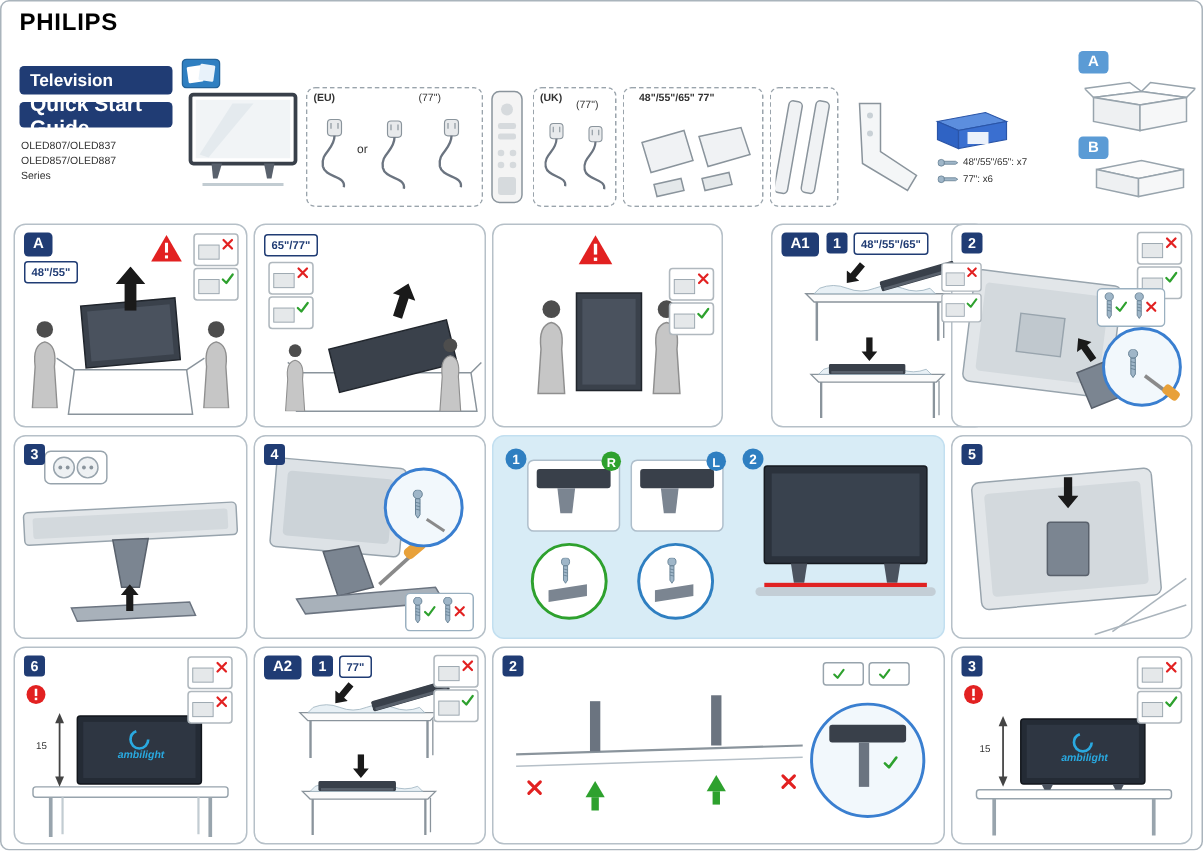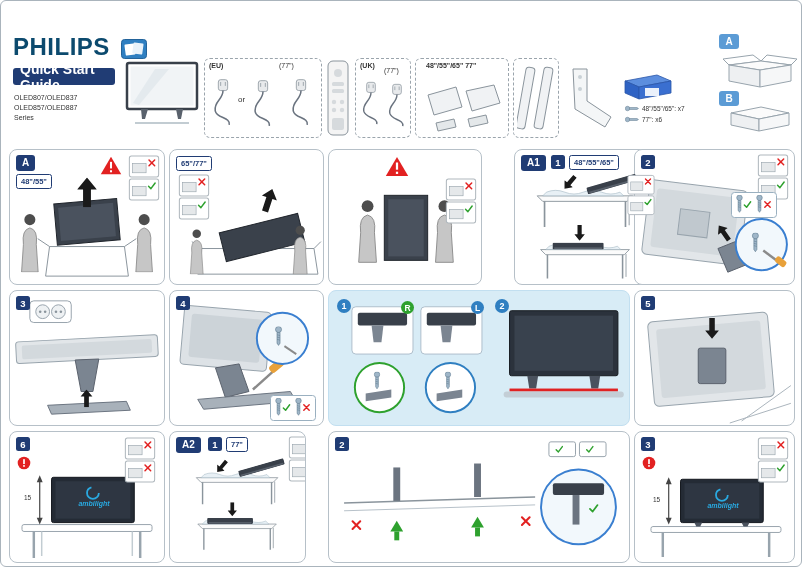--- a/index.html
+++ b/index.html
@@ -1,21 +1,21 @@
 <!DOCTYPE html>
 <html><head>
 <meta charset="utf-8">
 <style>
   * { box-sizing: border-box; margin: 0; padding: 0; }
   html,body { width: 802px; height: 567px; }
   body { font-family: "Liberation Sans", sans-serif; background:#fff; }
   .page { position: relative; width: 802px; height: 567px; background: #fff;
           border: 1px solid #aab4bc; border-radius: 6px; overflow: hidden; }
   .abs { position: absolute; z-index: 2; }
-  .logo { font-size: 24px; font-weight: bold; color: #0c4a6e; letter-spacing: .5px; margin-top: 26px; }
+  .logo { font-size: 16px; font-weight: bold; color: #000000; letter-spacing: .5px; }
   .navy-box { position:absolute; z-index:2; background: #203c74; color: #fff; font-weight: bold;
               border-radius: 3px; display: flex; align-items: center; padding-left: 7px; }
   .models { position:absolute; z-index:2; font-size: 7px; color: #333; line-height: 1.4; }
   .dashed { position: absolute; z-index:2; border: 1px dashed #9aa4ac; border-radius: 6px; }
   .dash-label { position: absolute; z-index:3; font-size: 7px; color: #333; font-weight: bold; white-space: nowrap; }
   .plain { font-weight: normal; }
   .panel { position: absolute; border: 1px solid #b6c0c8; border-radius: 8px; background: #fff; overflow: hidden; }
   .panel.blue { background: #d8ecf6; border-color: #c2dff0; }
   .scene { position: absolute; left:0; top:0; width:100%; height:100%; z-index: 1; }
   .sec-label { position: absolute; z-index:2; background: #203c74; color: #fff; font-weight: bold;
@@ -89,20 +89,21 @@
     <symbol id="sym-slab" viewBox="0 0 60 8">
       <rect width="60" height="8" rx="1.5" fill="#39404a"></rect>
       <rect x="2" y="5.5" width="56" height="2" fill="#59616c"></rect>
     </symbol>
   </defs>
 </svg>
 
 <div class="page">
 
   <div class="abs logo" style="left:12px;top:6px">PHILIPS</div>
+  <div class="navy-box" style="left:12px;top:43px;width:102px;height:19px;font-size:11.5px">Television</div>
   <div class="navy-box" style="left:12px;top:67px;width:102px;height:17px;font-size:14px">Quick Start Guide</div>
   <div class="models" style="left:13px;top:92px">
     <div>OLED807/OLED837</div>
     <div>OLED857/OLED887</div>
     <div>Series</div>
   </div>
 
   <svg class="abs" style="left:120px;top:38px" width="26" height="20" viewBox="0 0 26 20">
     <rect x="0.5" y="0.5" width="25" height="19" rx="3" fill="#2f7fc1" stroke="#23639a"></rect>
     <rect x="4" y="5" width="10" height="11" rx="1" fill="#fff" transform="rotate(-8 9 10)"></rect>
@@ -452,21 +453,21 @@
       <rect x="1" y="23" width="28" height="20" rx="2" fill="#fff" stroke="#b0b8be"></rect>
       <rect x="4" y="8" width="13" height="9" fill="#e5e8ea" stroke="#98a4ad" stroke-width="0.6"></rect>
       <rect x="4" y="30" width="13" height="9" fill="#e5e8ea" stroke="#98a4ad" stroke-width="0.6"></rect>
       <use href="#sym-cross" x="18" y="3" width="9" height="9"></use>
       <use href="#sym-cross" x="18" y="25" width="9" height="9"></use>
     </svg>
     <span class="dist" style="left:14px;top:62px">15</span>
     <span class="ambi" style="left:44px;top:68px;width:80px">ambilight</span>
   </div>
 
-  <div class="panel" style="left:168px;top:430px;width:137px;height:132px">
+  <div class="panel" style="left:168px;top:430px;width:155px;height:132px">
     <svg class="scene" viewBox="0 0 155 132">
       <use href="#sym-tableb" x="16" y="24" width="122" height="54"></use>
       <g transform="rotate(-16 106 32)">
           <use href="#sym-slab" x="78" y="28" width="54" height="8"></use>
         </g>
       <use href="#sym-arrow-up" x="54" y="22" width="11" height="18" transform="rotate(-140 59.5 31)"></use>
       <use href="#sym-tableb" x="16" y="78" width="122" height="52"></use>
       <use href="#sym-slab" x="42" y="90" width="54" height="7"></use>
       <use href="#sym-arrow-up" x="66" y="72" width="11" height="16" transform="rotate(180 71.5 80)"></use>
     </svg>

